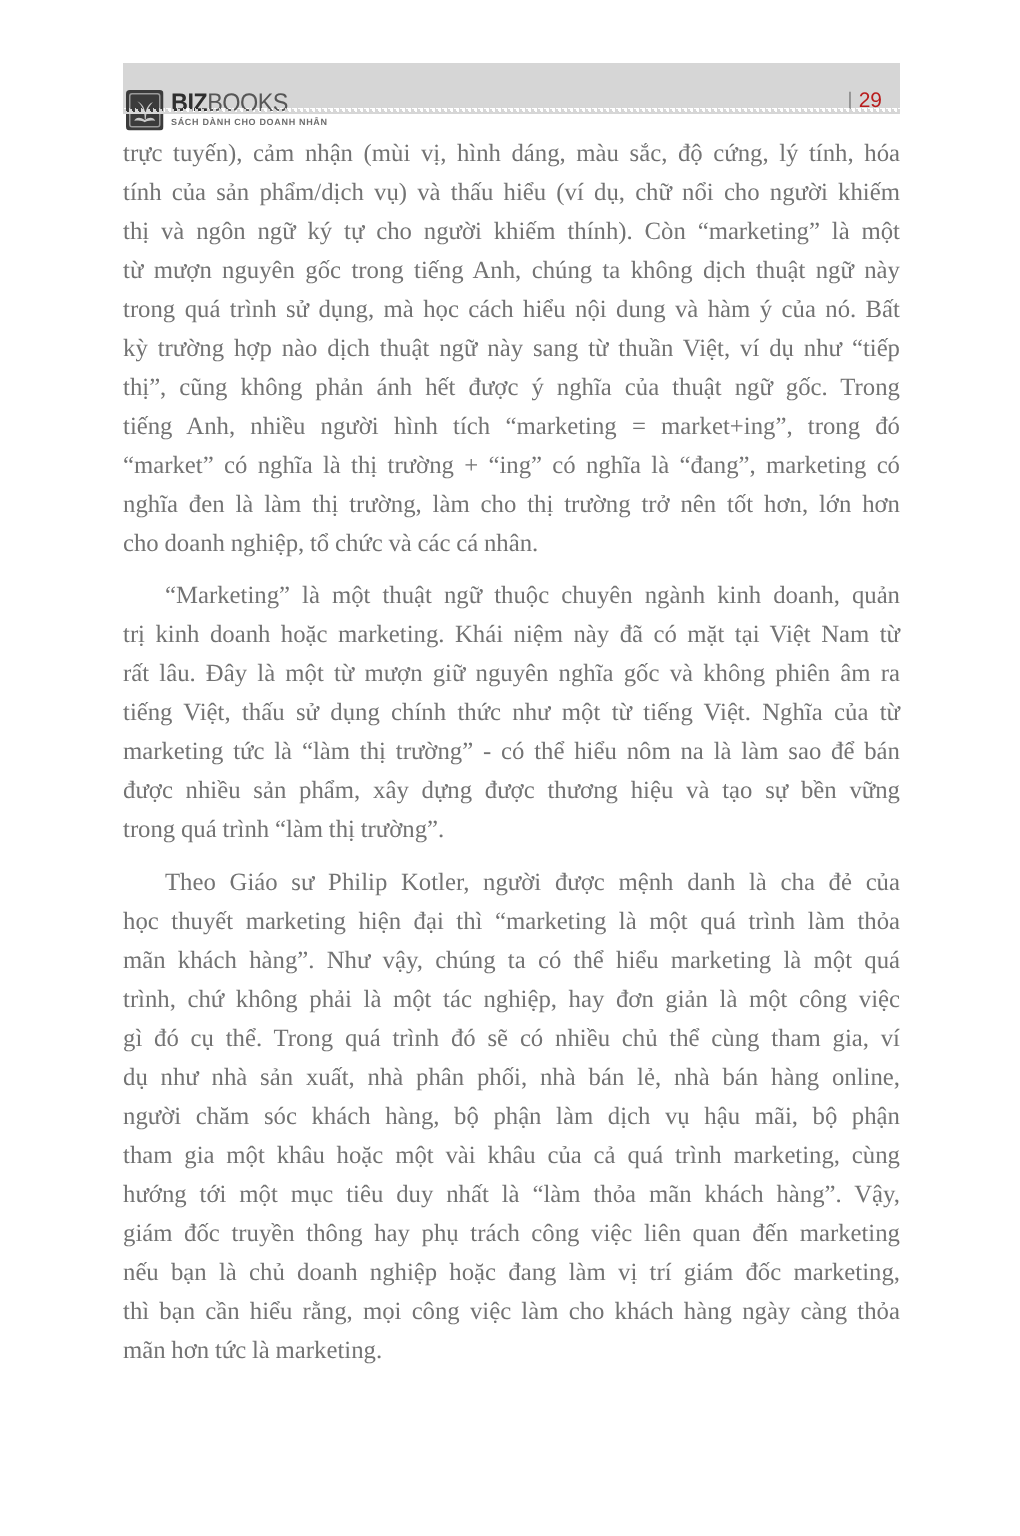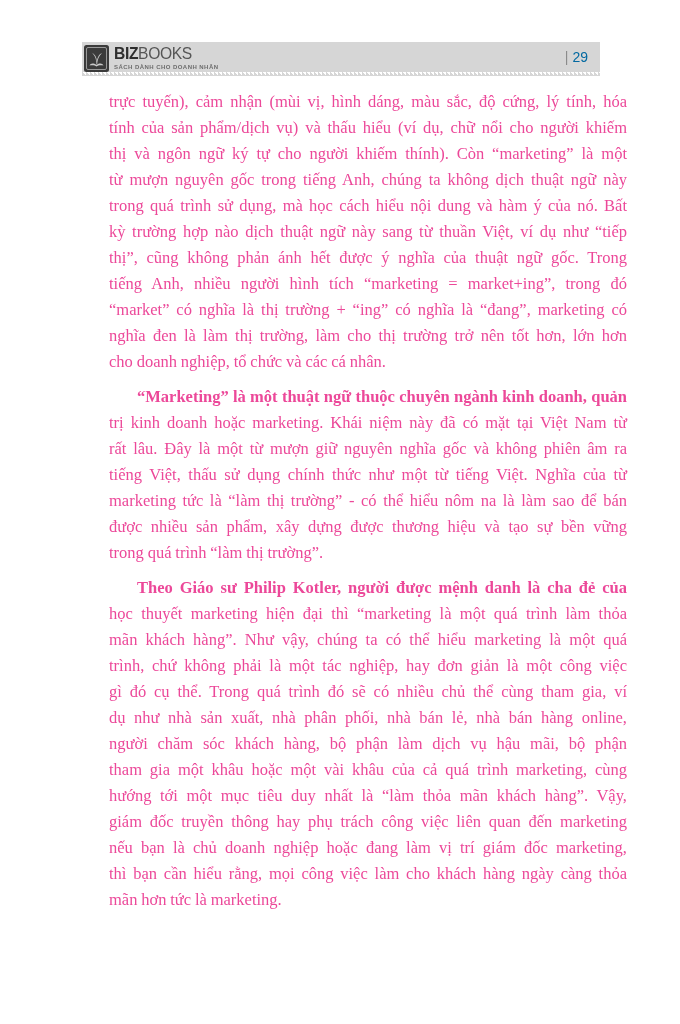--- a/index.html
+++ b/index.html
@@ -11,24 +11,24 @@
     overflow: hidden;
   }
 
   
   .header-bar {
     position: absolute;
     left: 82px; top: 42px;
     width: 518px; height: 30px;
     background: #d6d6d6;
     display: flex;
-    align-items: center;
+    align-items: flex-start;
     justify-content: space-between;
     box-sizing: border-box;
-    padding: 0 12px 0 2px;
+    padding: 16px 12px 0 2px;
   }
   
   .header-bar::after {
     content: "";
     position: absolute;
     left: 0; right: 0; bottom: -4px; height: 4px;
     background:
       linear-gradient(45deg, #d6d6d6 50%, transparent 50%) 0 0 / 4px 4px repeat-x,
       linear-gradient(-45deg, #d6d6d6 50%, transparent 50%) 2px 0 / 4px 4px repeat-x;
   }
@@ -60,37 +60,36 @@
 
   .page-number {
     font-family: "Liberation Sans", sans-serif;
     font-size: 14px;
     color: #4c4c4c;
     display: flex;
     align-items: center;
     gap: 4px;
   }
   .pn-divider { color: #8b8b8b; font-weight: 400; }
-  .pn-value { color: #0369a1; }
+  .pn-value { color: #b91c1c; }
 
   
   .page-body {
     position: absolute;
     left: 82px; top: 89px;
     width: 518px;
     font-size: 16.5px;
     line-height: 26px;
-    color: #ec4899;
+    color: #737373;
     word-spacing: -0.3px;
-    margin-left: 27px;
   }
   .para + .para { margin-top: 9px; }
   .line { text-align: justify; text-align-last: justify; }
   .line.final { text-align-last: left; }
-  .para.indent .line:first-child { text-indent: 28px; font-weight: bold; }
+  .para.indent .line:first-child { text-indent: 28px; }
 </style>
 </head>
 <body>
 
 <div class="page">
 
   <header class="header-bar">
     <div class="logo">
       <span class="logo-icon">
         <svg width="25" height="27" viewBox="0 0 25 27" xmlns="http://www.w3.org/2000/svg">

